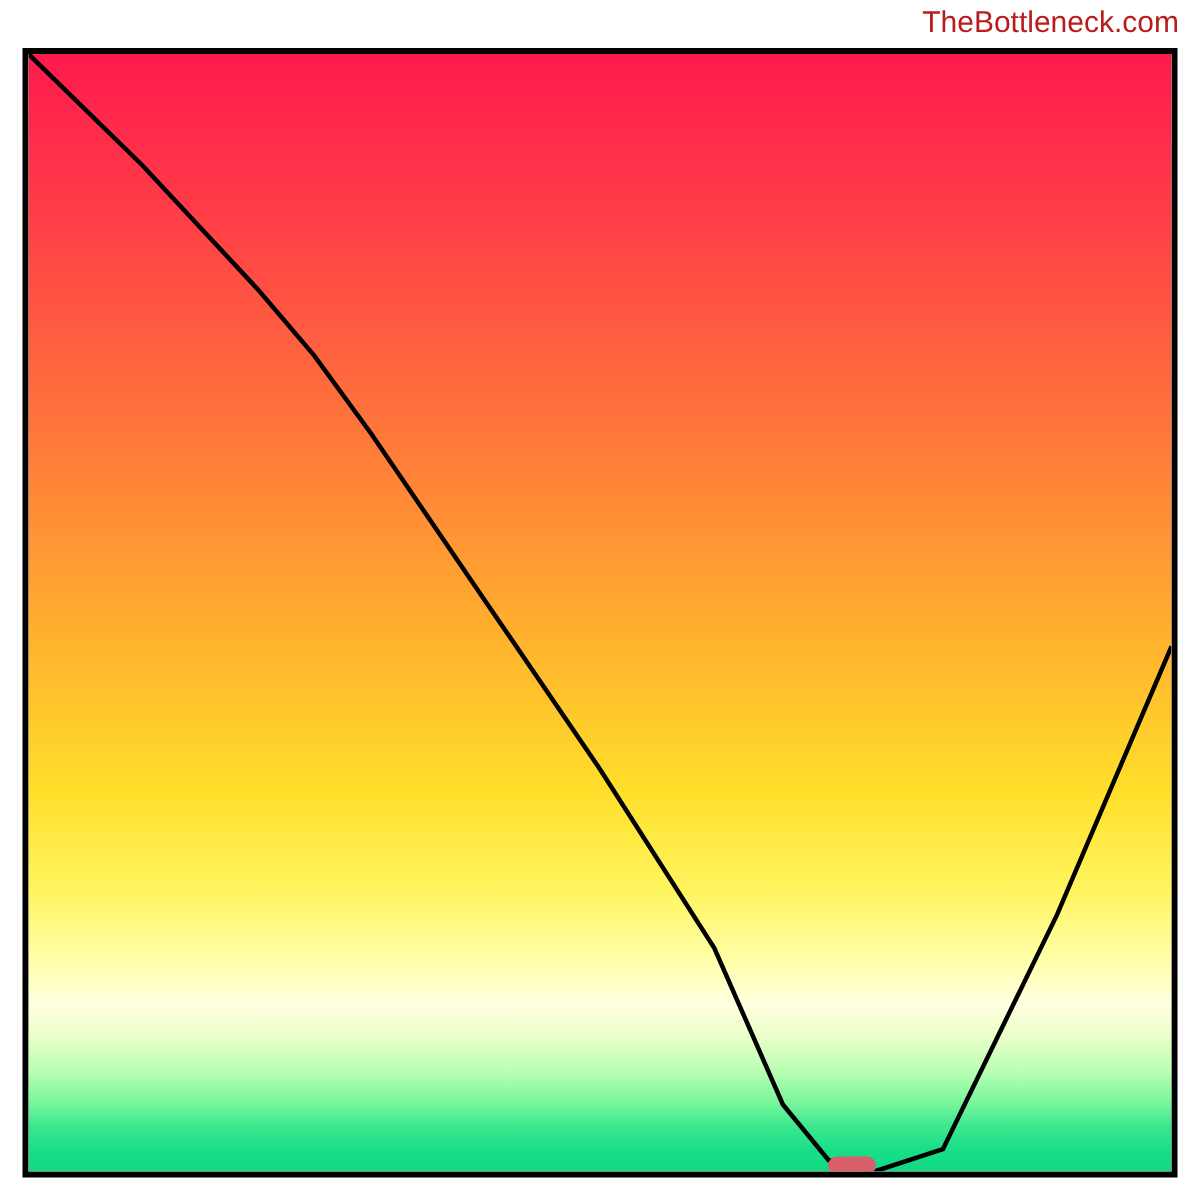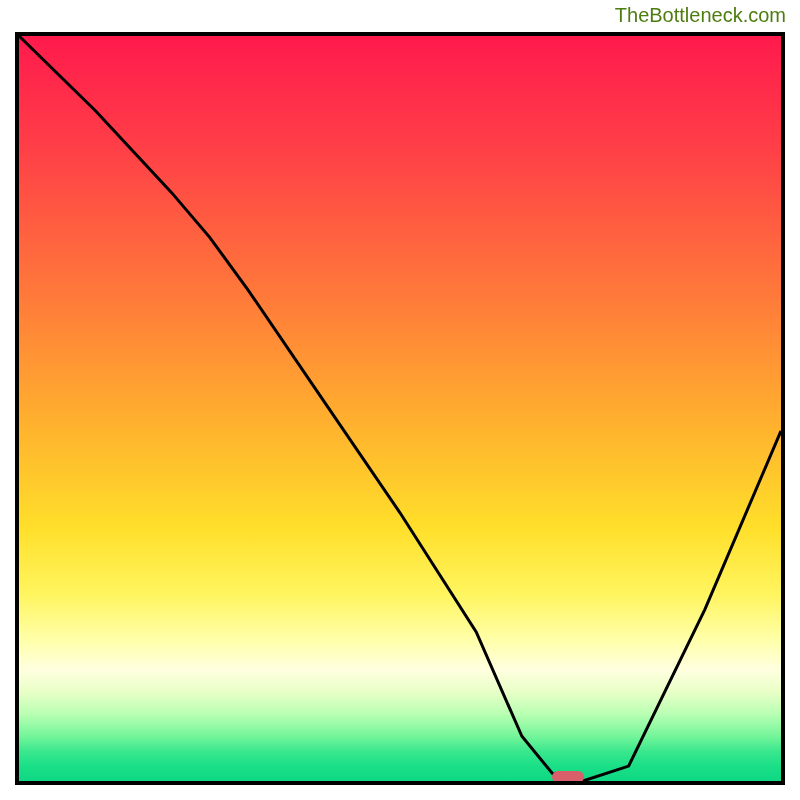--- a/index.html
+++ b/index.html
@@ -8,21 +8,21 @@
     width: 800px;
     height: 800px;
     position: relative;
     font-family: Arial, sans-serif;
     background: #fff;
   }
   .watermark {
     position: absolute;
     top: 4px;
     right: 14px;
-    color: #4d7c0f;
+    color: #b91c1c;
     font-size: 20px;
     z-index: 10;
   }
   .chart-frame {
     position: absolute;
     left: 15px;
     top: 32px;
     width: 770px;
     height: 753px;
     border: 4px solid #000;

